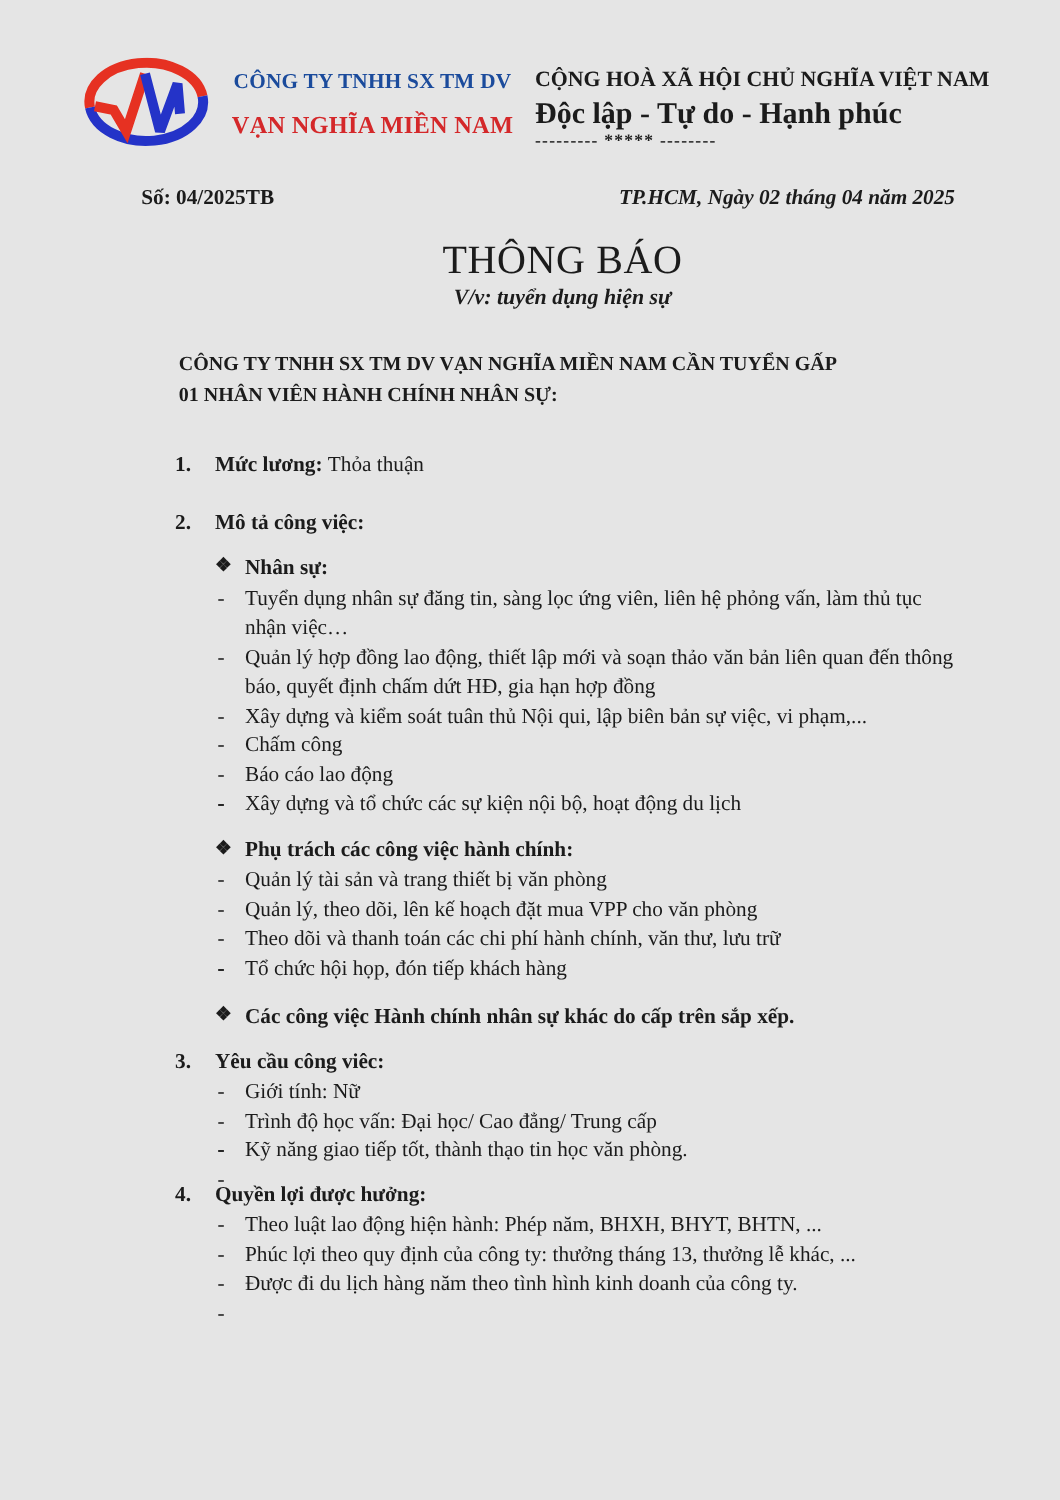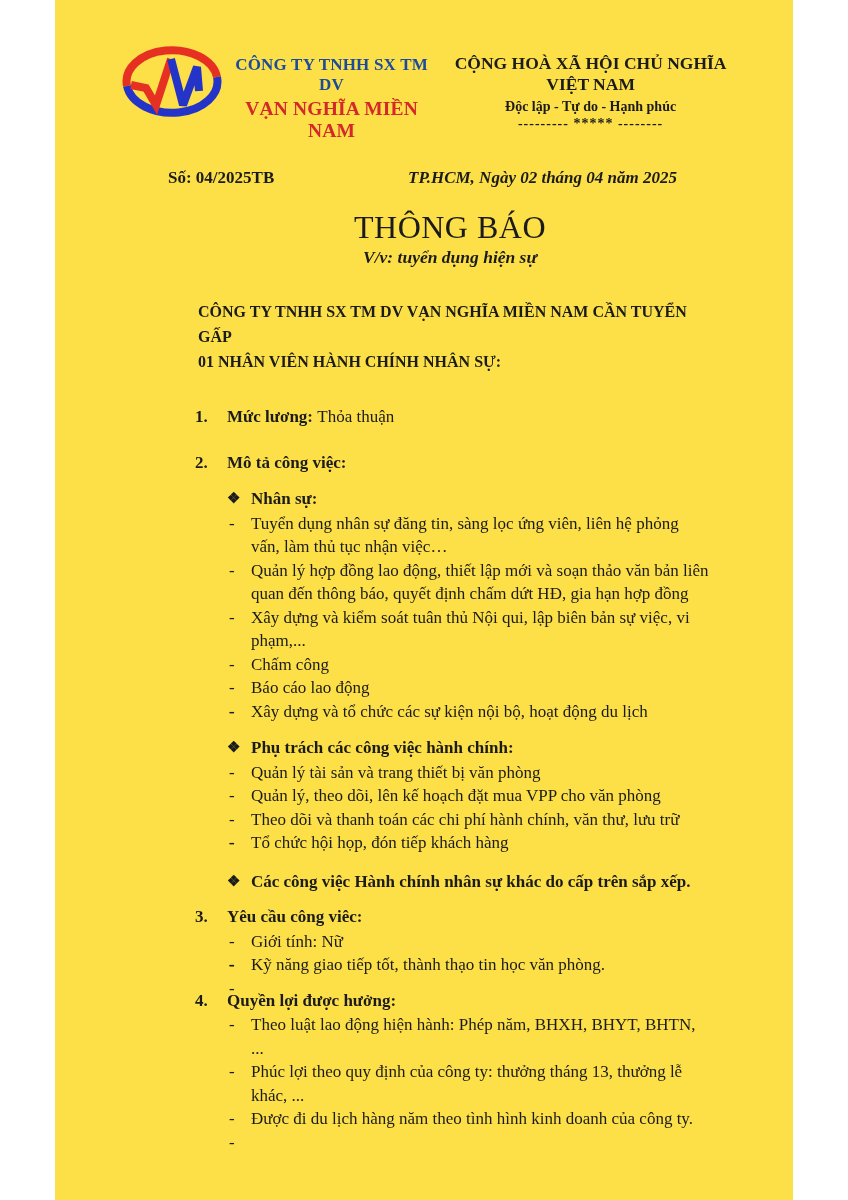--- a/index.html
+++ b/index.html
@@ -1,38 +1,38 @@
 <!DOCTYPE html>
 <html lang="vi"><head>
 <meta charset="utf-8">
 <style>
   html,body { margin:0; padding:0; background:#ffffff; }
   .page {
     position:relative;
-    width:738px; height:1200px;
+    width:848px; height:1200px;
     margin:0 auto;
-    background:#fde047;
+    background:#e5e5e5;
     font-family:"Liberation Serif","DejaVu Serif",serif;
     color:#1b1b1b;
     overflow:hidden;
   }
 
   
   .header { display:flex; align-items:flex-start; padding:46px 48px 0 66px; }
   .logo-box { flex:0 0 auto; width:102px; height:74px; }
   .company-names { width:252px; text-align:center; margin-left:4px; padding-top:9px; }
   .company-line1 { font-weight:bold; font-size:17px; color:#1b4b9c; letter-spacing:.2px; }
-  .company-line2 { font-weight:bold; font-size:19.5px; color:#d4282a; margin-top:3px; letter-spacing:.2px; }
-  .national { margin-left:auto; text-align:center; width:372px; padding-top:7px; }
+  .company-line2 { font-weight:bold; font-size:19.5px; color:#d4282a; margin-top:15px; letter-spacing:.2px; }
+  .national { margin-left:auto; text-align:left; width:372px; padding-top:7px; }
   .national-line1 { font-weight:bold; font-size:17.5px; }
-  .national-line2 { font-weight:bold; font-size:14px; margin-top:4px; }
+  .national-line2 { font-weight:bold; font-size:24px; margin-top:4px; }
   .national-divider { font-weight:bold; font-size:14px; margin-top:1px; letter-spacing:1px; }
 
   
-  .meta { display:flex; padding:26px 116px 0 113px; font-size:17px; font-weight:bold; }
+  .meta { display:flex; padding:26px 84px 0 113px; font-size:17px; font-weight:bold; }
   .place-date { margin-left:auto; font-style:italic; }
 
   
   .title-block { text-align:center; margin-top:21px; padding-left:52px; }
   .doc-title { font-size:32px; font-weight:normal; letter-spacing:.5px; }
   .doc-subtitle { font-size:17.5px; font-weight:bold; font-style:italic; margin-top:1px; }
 
   
   .content { padding:0 84px 40px 100px; font-size:17px; line-height:23.5px; }
   .intro { margin:31px 0 0 43px; font-weight:bold; font-size:16px; line-height:25px; }
@@ -169,21 +169,21 @@
     <div class="num-item" style="margin-top:12px">
       <span class="num">3.</span><span class="lbl">Yêu cầu công viêc:</span>
     </div>
     <div class="dash-list">
 
         <div class="dash-item">
           <span class="dashmark">-</span><span class="txt">Giới tính: Nữ</span>
         </div>
 
         <div class="dash-item">
-          <span class="dashmark">-</span>
+          <span class="dashmark">-</span><span class="txt">Trình độ học vấn: Đại học/ Cao đẳng/ Trung cấp</span>
         </div>
 
         <div class="dash-item">
           <span class="dashmark">-</span>
         </div>
 
         <div class="dash-item">
           <span class="dashmark">-</span><span class="txt">Kỹ năng giao tiếp tốt, thành thạo tin học văn phòng.</span>
         </div>
 

